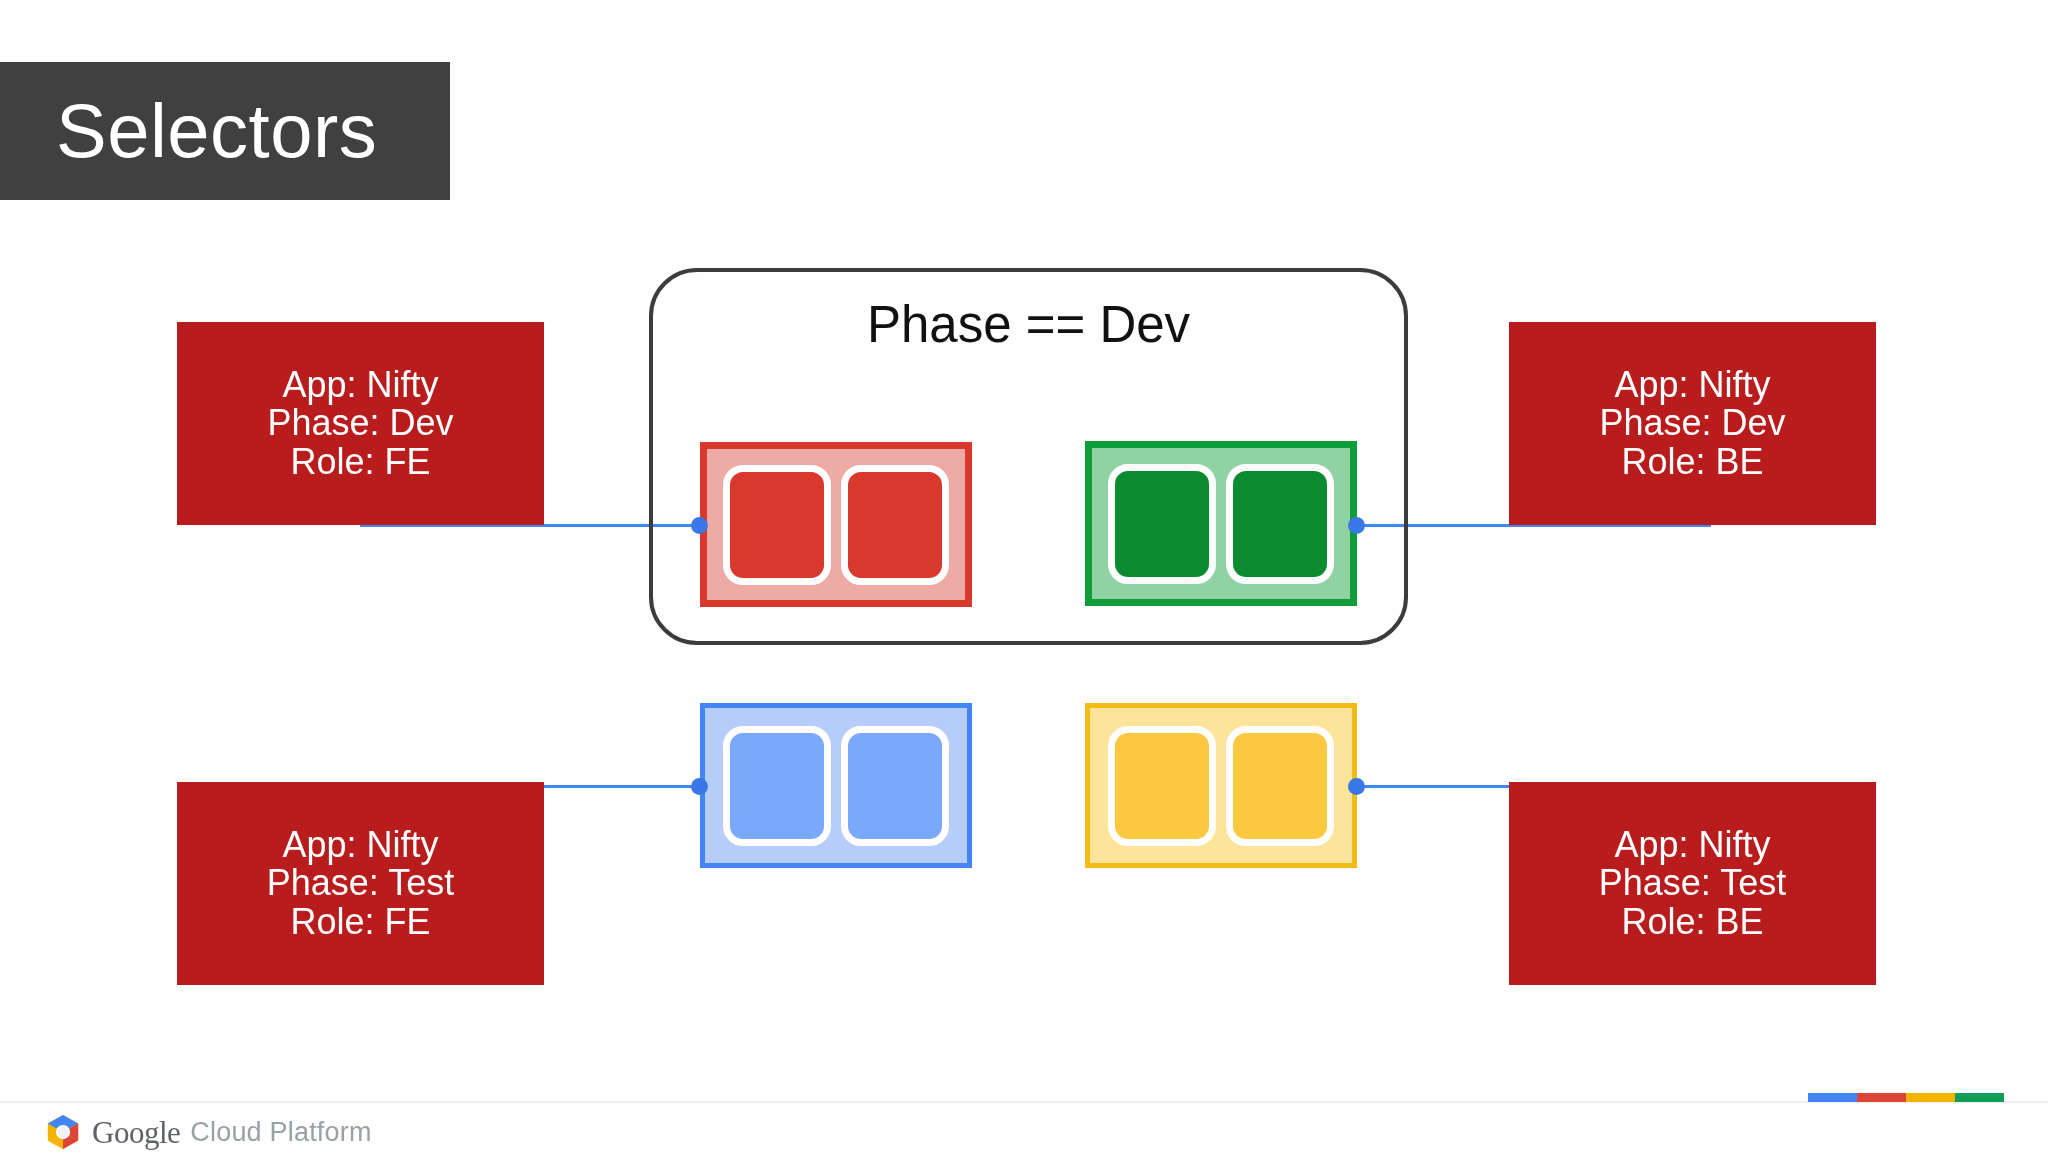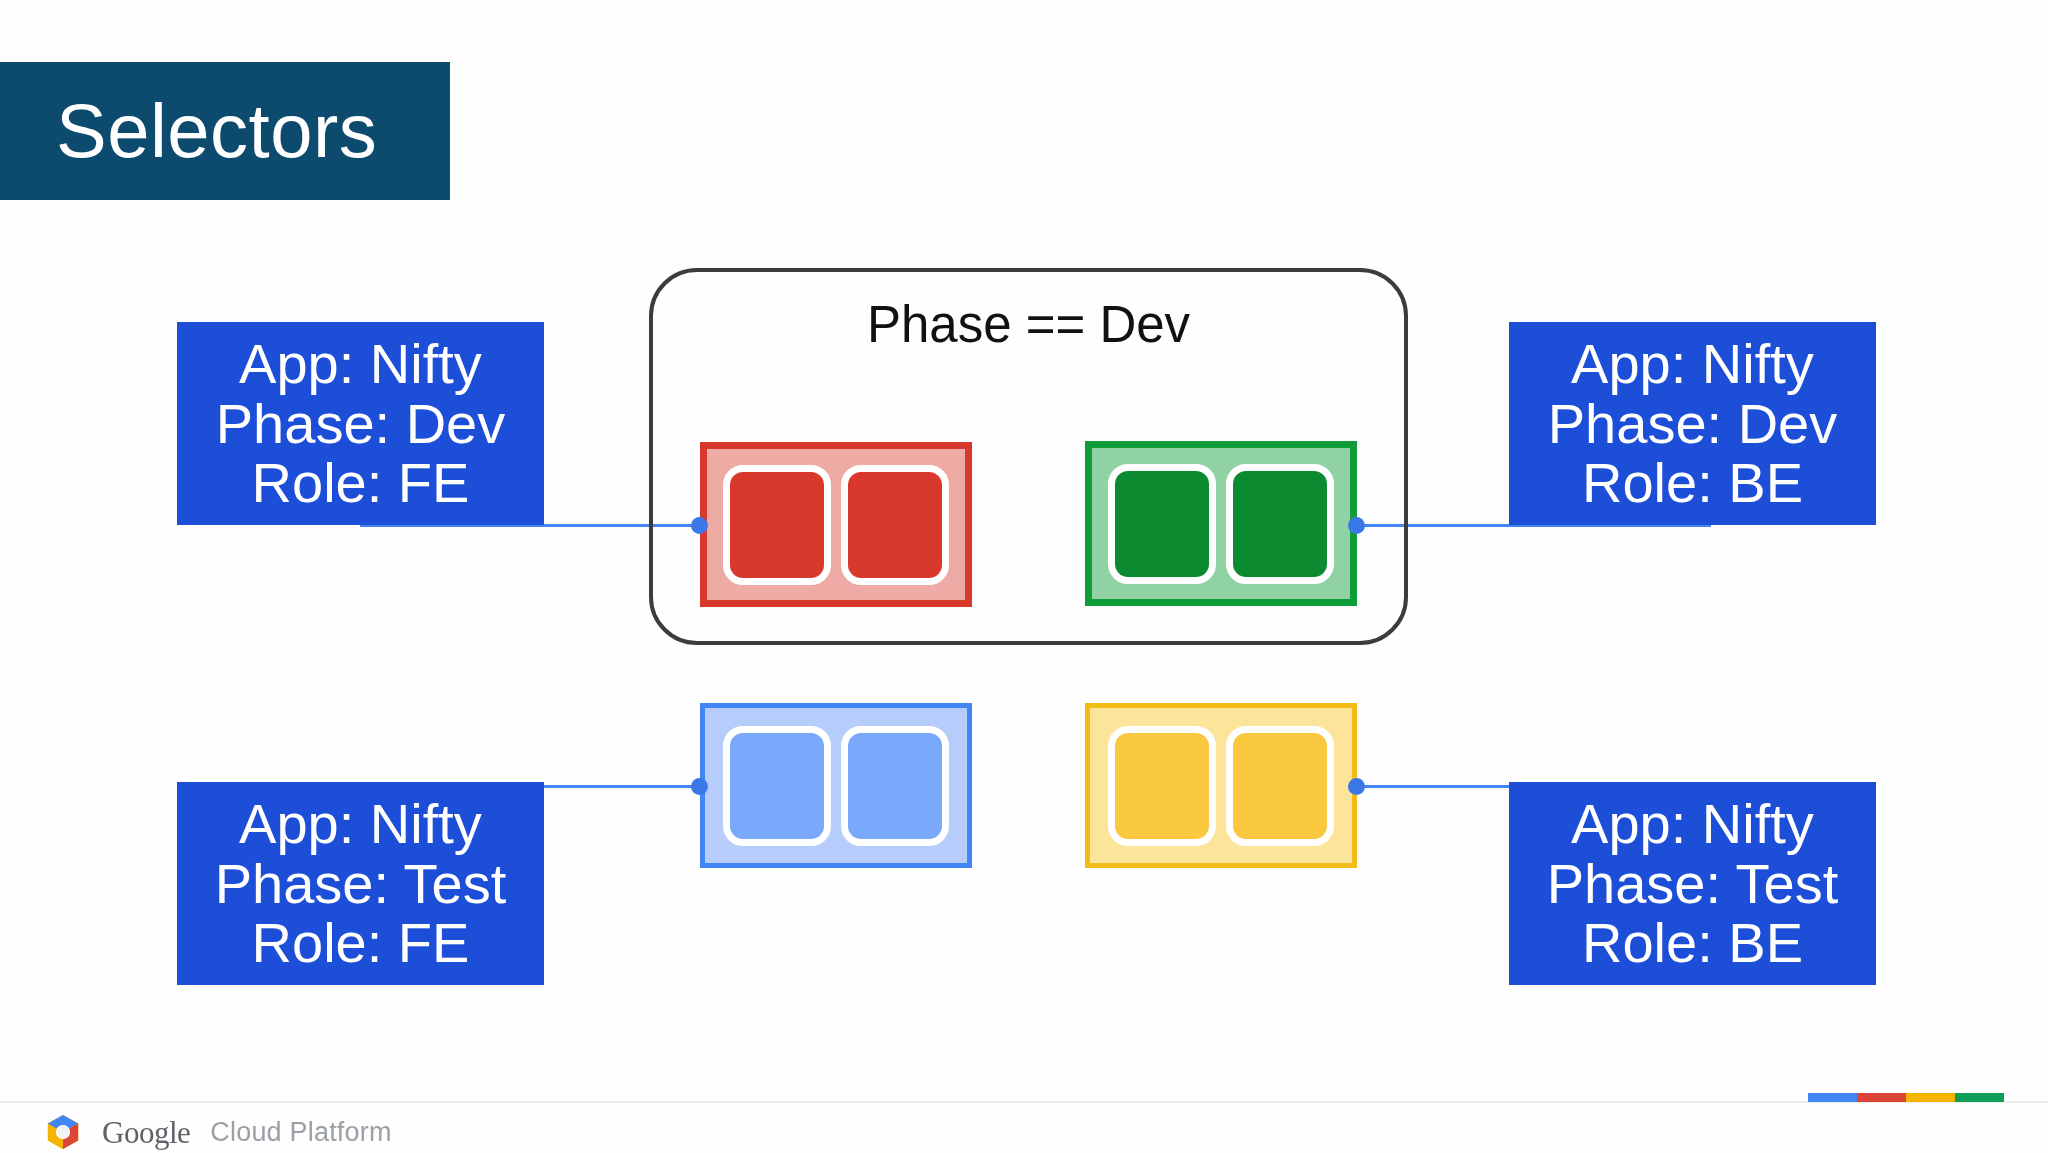--- a/index.html
+++ b/index.html
@@ -16,21 +16,21 @@
     background: #fefefe;
   }
 
   
   .title-bar {
     position: absolute;
     left: 0;
     top: 62px;
     width: 450px;
     height: 138px;
-    background: #0c4a6e;
+    background: #404040;
     display: flex;
     align-items: center;
     box-sizing: border-box;
     padding-left: 56px;
   }
   .title-text {
     color: #ffffff;
     font-size: 76px;
     font-weight: 400;
     letter-spacing: 0.5px;
@@ -105,28 +105,28 @@
   .group-yellow {
     left: 1085px; top: 703px; width: 272px; height: 165px;
     background: rgba(251,206,72,0.55);
     border: 5px solid #f3bb16;
   }
   .group-yellow .pod { background: #fbc93f; }
 
   
   .label-card {
     position: absolute;
-    background: #1d4ed8;
+    background: #b91c1c;
     color: #ffffff;
     box-sizing: border-box;
     display: flex;
     flex-direction: column;
     align-items: center;
     justify-content: center;
-    font-size: 56px;
+    font-size: 36px;
     line-height: 1.06;
     padding: 10px 0;
   }
   .label-card .line { white-space: nowrap; }
   .label-card .line.bold { font-weight: normal; }
 
   .card-tl { left: 177px; top: 322px;  width: 367px; height: 203px; }
   .card-tr { left: 1509px; top: 322px; width: 367px; height: 203px; }
   .card-bl { left: 177px; top: 782px;  width: 367px; height: 203px; }
   .card-br { left: 1509px; top: 782px; width: 367px; height: 203px; }
@@ -162,21 +162,21 @@
     width: 2048px;
     height: 2px;
     background: #eeeeee;
   }
   .footer-logo {
     position: absolute;
     left: 44px;
     top: 1113px;
     display: flex;
     align-items: center;
-    gap: 20px;
+    gap: 10px;
   }
   .gcp-mark { width: 38px; height: 38px; display: block; }
   .gcp-word {
     font-family: "Liberation Serif", serif;
     font-size: 31px;
     color: #5f6368;
     letter-spacing: -0.5px;
     line-height: 1;
   }
   .gcp-sub {

